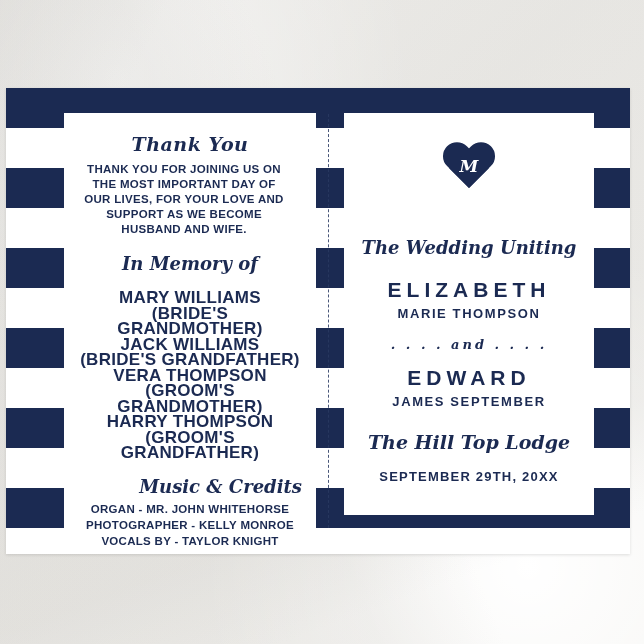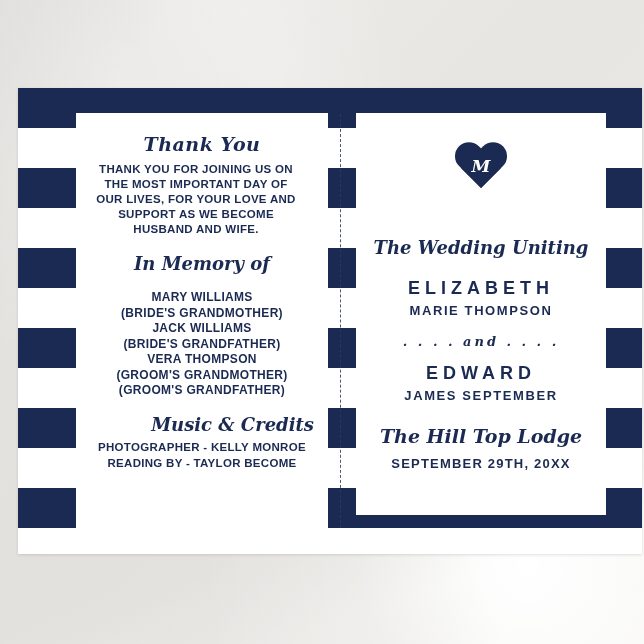--- a/index.html
+++ b/index.html
@@ -29,21 +29,21 @@
     inset: 0;
     background:
       linear-gradient(115deg, rgba(200,198,193,0.25) 0%, rgba(200,198,193,0) 18%),
       linear-gradient(68deg, rgba(205,203,198,0.20) 42%, rgba(205,203,198,0) 56%),
       linear-gradient(160deg, rgba(198,196,191,0.18) 72%, rgba(198,196,191,0) 85%);
   }
 
   
   .sheet {
     position: absolute;
-    left: 18px;
+    left: 6px;
     top: 88px;
     width: 624px;
     height: 466px;
     background: #ffffff;
     box-shadow: 0 1px 3px rgba(0,0,0,0.12);
     overflow: hidden;
   }
 
   
   .stripes {
@@ -114,21 +114,21 @@
     font-size: 11.5px;
     line-height: 15px;
     letter-spacing: 0.3px;
     margin: 0 12px 16px 0;
   }
   .h-memory {
     font-size: 18px;
     margin: 0 0 5px 0;
   }
   .memory-list {
-    font-size: 12px;
+    font-size: 17px;
     line-height: 15.5px;
     letter-spacing: 0.3px;
     margin: 16px 0 15px 0;
   }
   .h-credits {
     font-size: 18px;
     margin: 0 0 4px 0;
     text-align: right;
   }
   .credits-list {
@@ -181,42 +181,42 @@
     font-style: italic;
     font-weight: bold;
     font-size: 17px;
     z-index: 3;
   }
   .r-uniting {
     font-size: 18px;
     margin: 0 0 20px 0;
   }
   .r-name {
-    font-size: 18px;
+    font-size: 21px;
     letter-spacing: 5px;
     margin: 0 0 4px 0;
     text-align: center;
   }
   .r-subname {
     font-size: 13px;
     letter-spacing: 1.6px;
     margin: 0 0 16px 0;
   }
   .r-and {
     font-size: 13px;
     letter-spacing: 3px;
     margin: 0 0 14px 0;
     font-family: "DejaVu Serif", serif;
     font-style: italic;
     font-weight: bold;
     color: #1b2a52;
   }
   .r-venue {
     font-size: 19px;
-    margin: 22px 0 9px 0;
+    margin: 22px 0 16px 0;
   }
   .r-date {
     font-size: 13px;
     letter-spacing: 1.2px;
     margin: 0;
   }
 </style>
 </head>
 <body>
 
@@ -230,27 +230,29 @@
     <div class="sans body-text">THANK YOU FOR JOINING US ON THE MOST IMPORTANT DAY OF OUR LIVES, FOR YOUR LOVE AND SUPPORT AS WE BECOME HUSBAND AND WIFE.</div>
 
     <div class="script h-memory">In Memory of</div>
     <div class="sans memory-list">
       <div>MARY WILLIAMS</div>
       <div>(BRIDE'S GRANDMOTHER)</div>
       <div>JACK WILLIAMS</div>
       <div>(BRIDE'S GRANDFATHER)</div>
       <div>VERA THOMPSON</div>
       <div>(GROOM'S GRANDMOTHER)</div>
+      <div>HARRY THOMPSON</div>
       <div>(GROOM'S GRANDFATHER)</div>
     </div>
 
     <div class="script h-credits">Music &amp; Credits</div>
     <div class="sans credits-list">
+      <div>ORGAN - MR. JOHN WHITEHORSE</div>
       <div>PHOTOGRAPHER - KELLY MONROE</div>
-      <div>READING BY - TAYLOR BECOME</div>
+      <div>VOCALS BY - TAYLOR KNIGHT</div>
     </div>
   </div>
 
   <div class="fold"></div>
 
   <div class="panel panel-right center">
     <div class="heart-wrap">
       <div class="heart"></div>
       <div class="monogram">M</div>
     </div>

